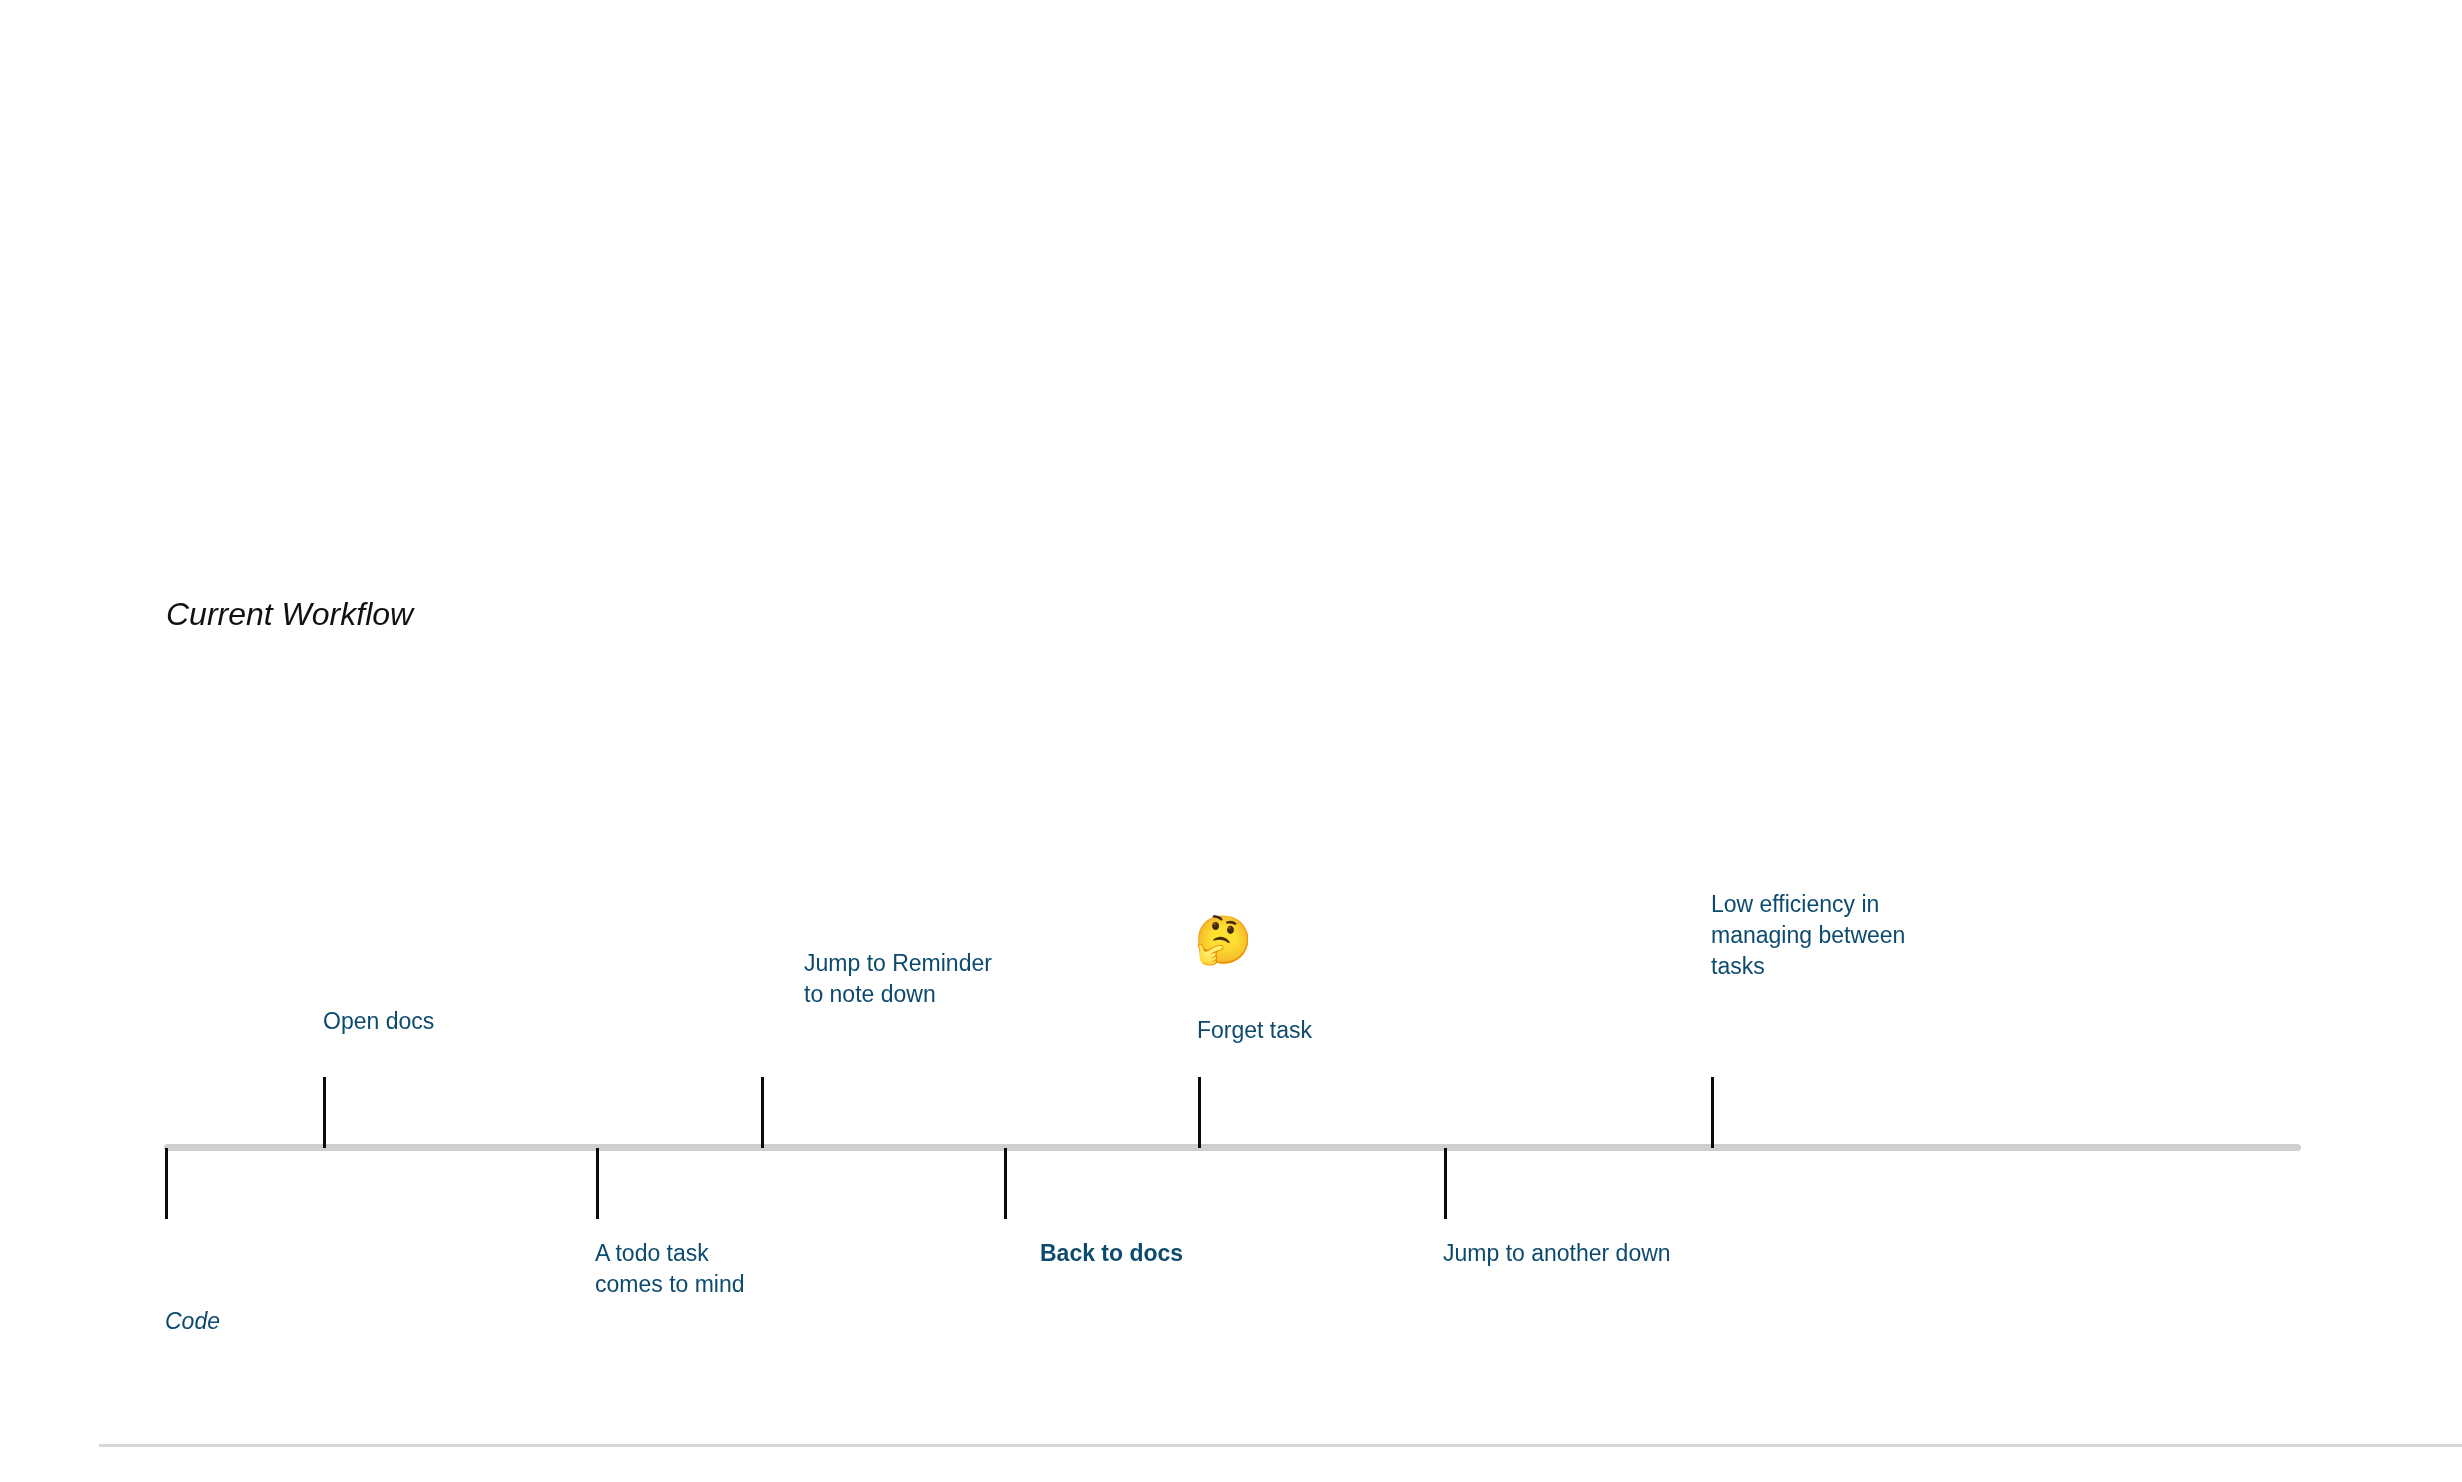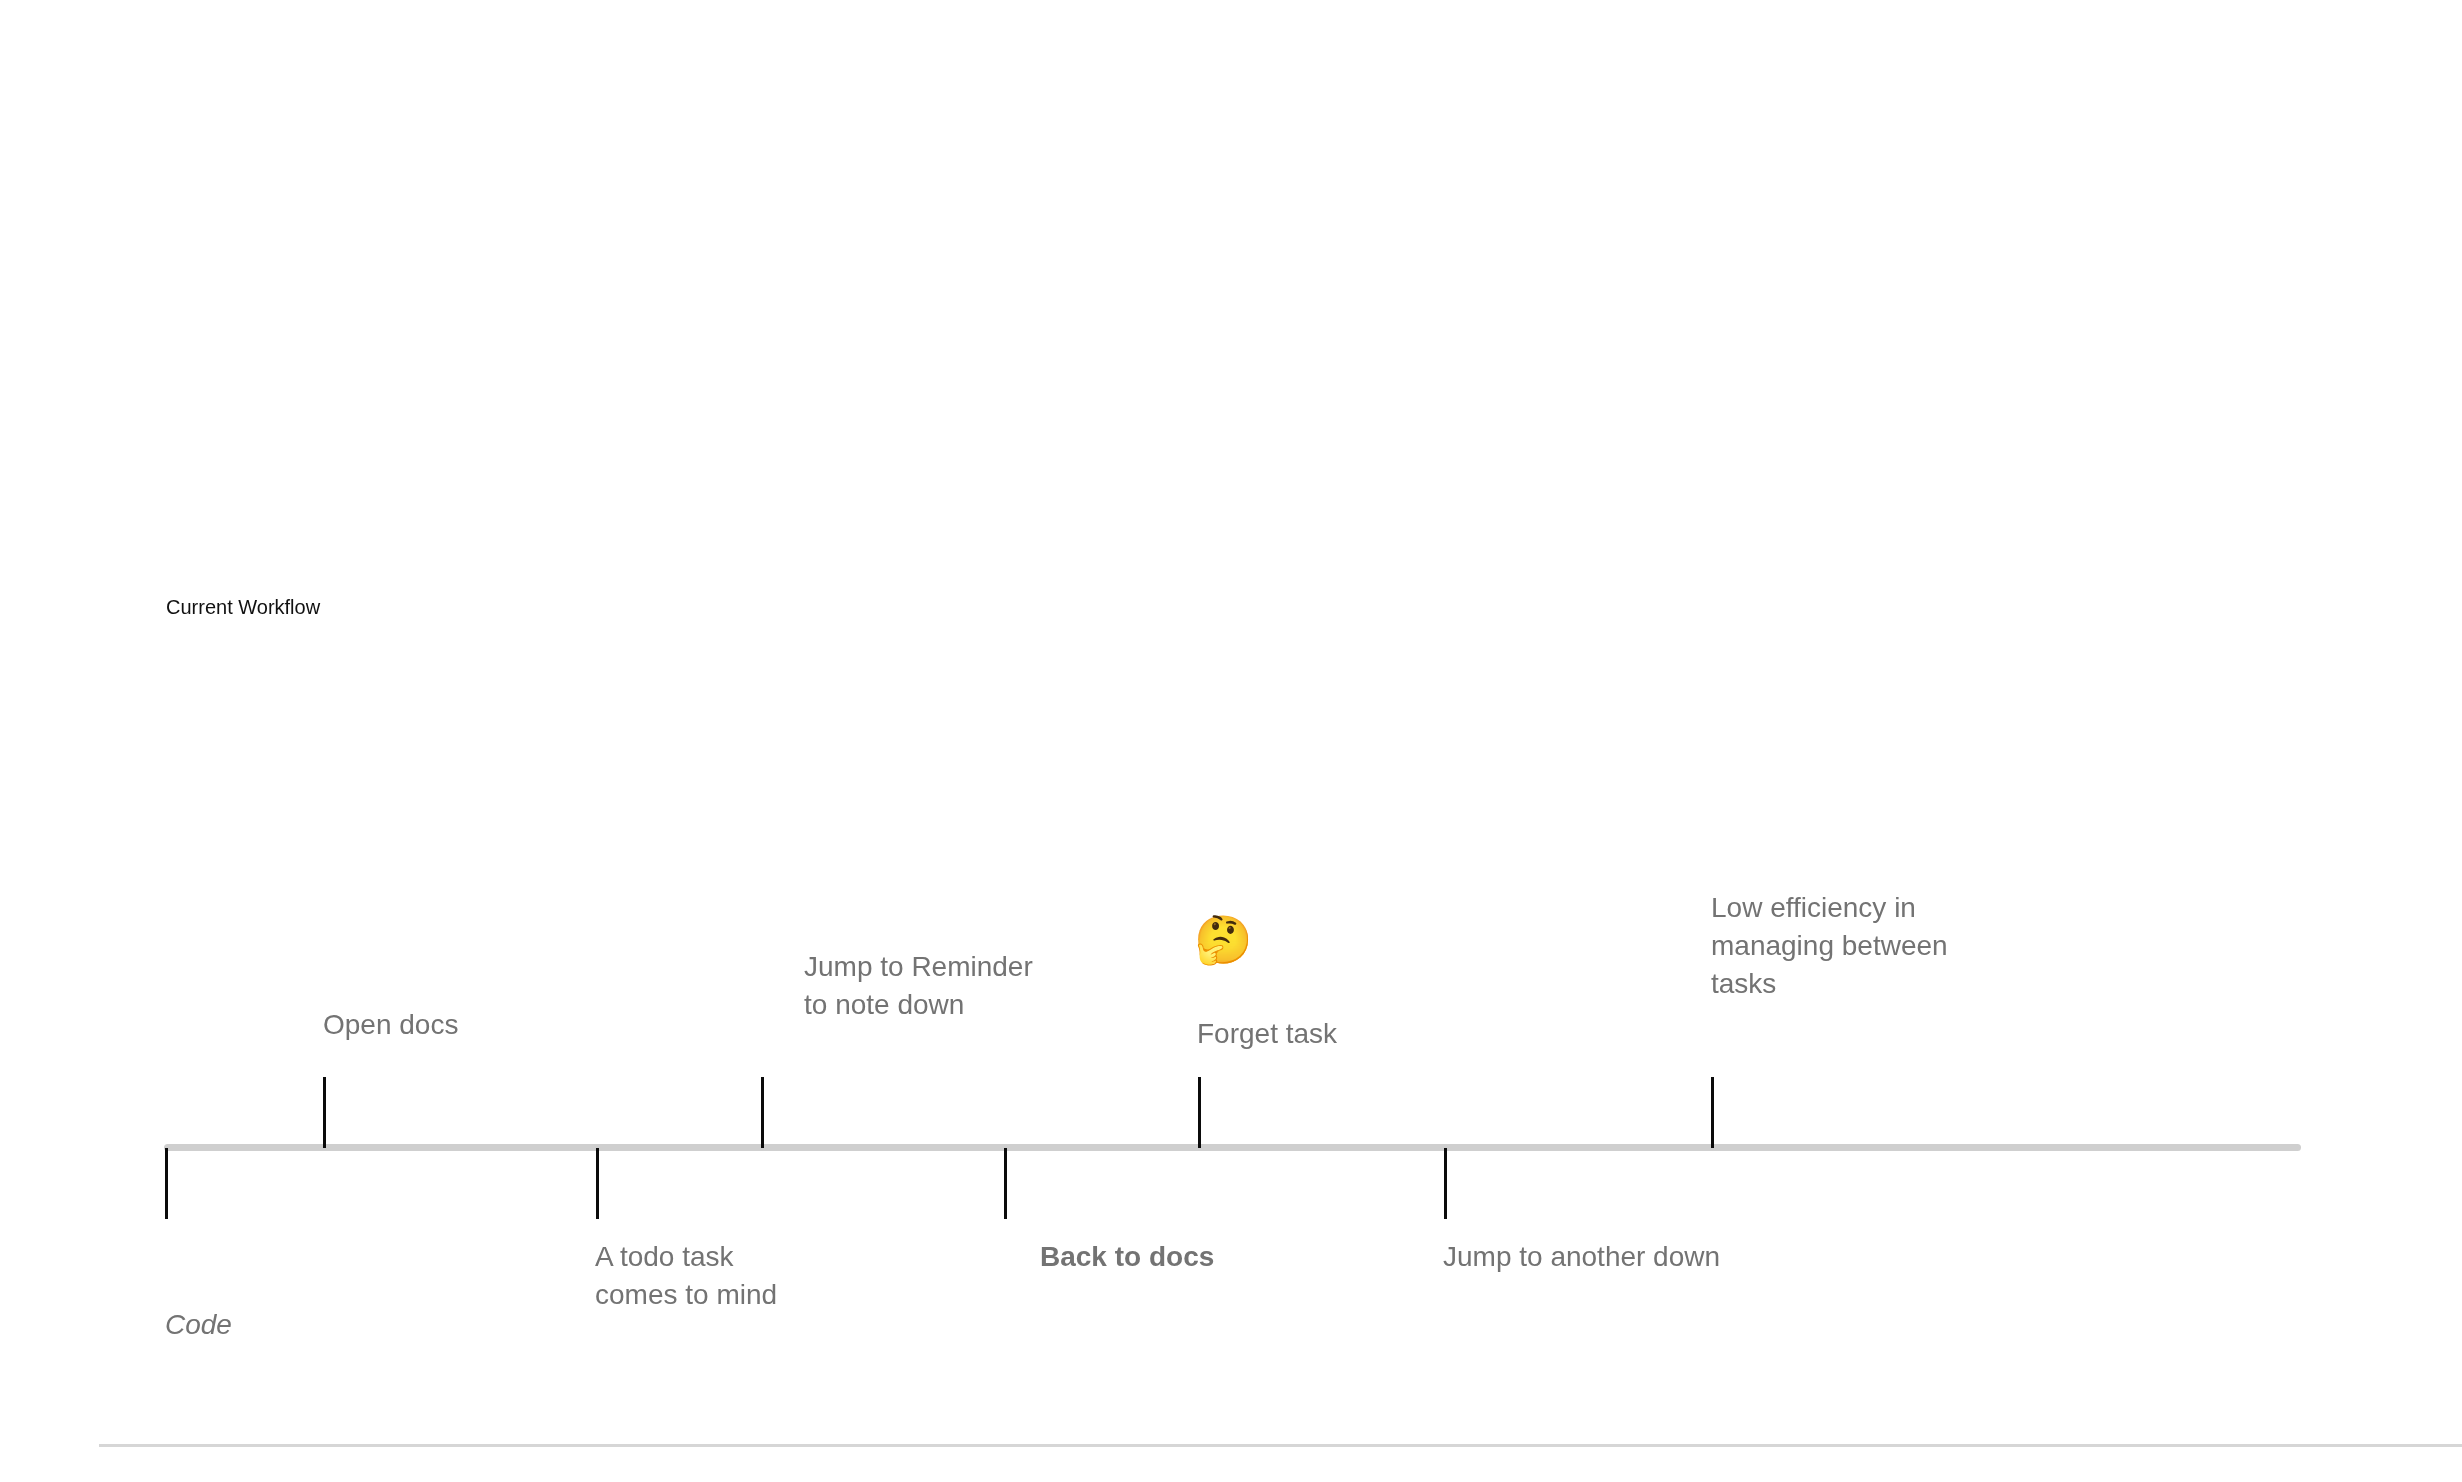--- a/index.html
+++ b/index.html
@@ -51,25 +51,26 @@
     font-weight: 600;
     color: #FFD9A8;
     white-space: pre-line;
   }
 
   
   .section-title {
     position: absolute;
     left: 166px;
     top: 596px;
-    font-size: 20px;
+    font-size: 32px;
     font-weight: 400;
     color: #111111;
     letter-spacing: 0px;
     white-space: nowrap;
+    font-style: italic;
   }
 
   .timeline {
     position: absolute;
     left: 0;
     top: 0;
     width: 2462px;
     height: 1483px;
     pointer-events: none;
   }
@@ -90,24 +91,24 @@
     position: absolute;
     width: 3.2px;
     background: #0b0b0b;
   }
   .tick.up   { height: 71px; top: 1077px; }
   .tick.down { height: 71px; top: 1148px; }
 
   
   .evt-label {
     position: absolute;
-    font-size: 28px;
+    font-size: 23px;
     line-height: 1.35;
     font-weight: 400;
-    color: #737373;
+    color: #0c4a6e;
     white-space: pre-line;
   }
   .evt-label.above { text-align: left; }
   .evt-label.below { text-align: left; }
 
   .evt-emoji {
     position: absolute;
     font-size: 47px;
     line-height: 1;
   }

